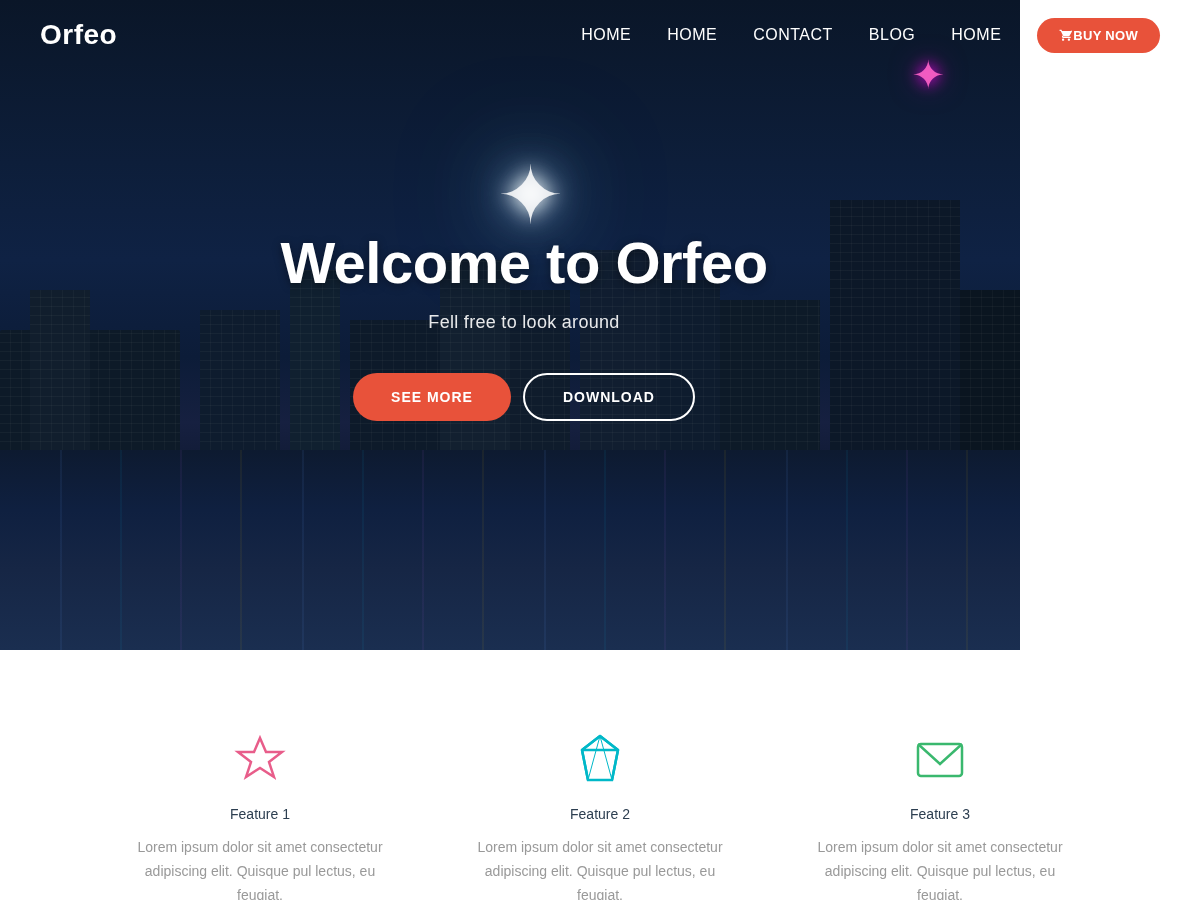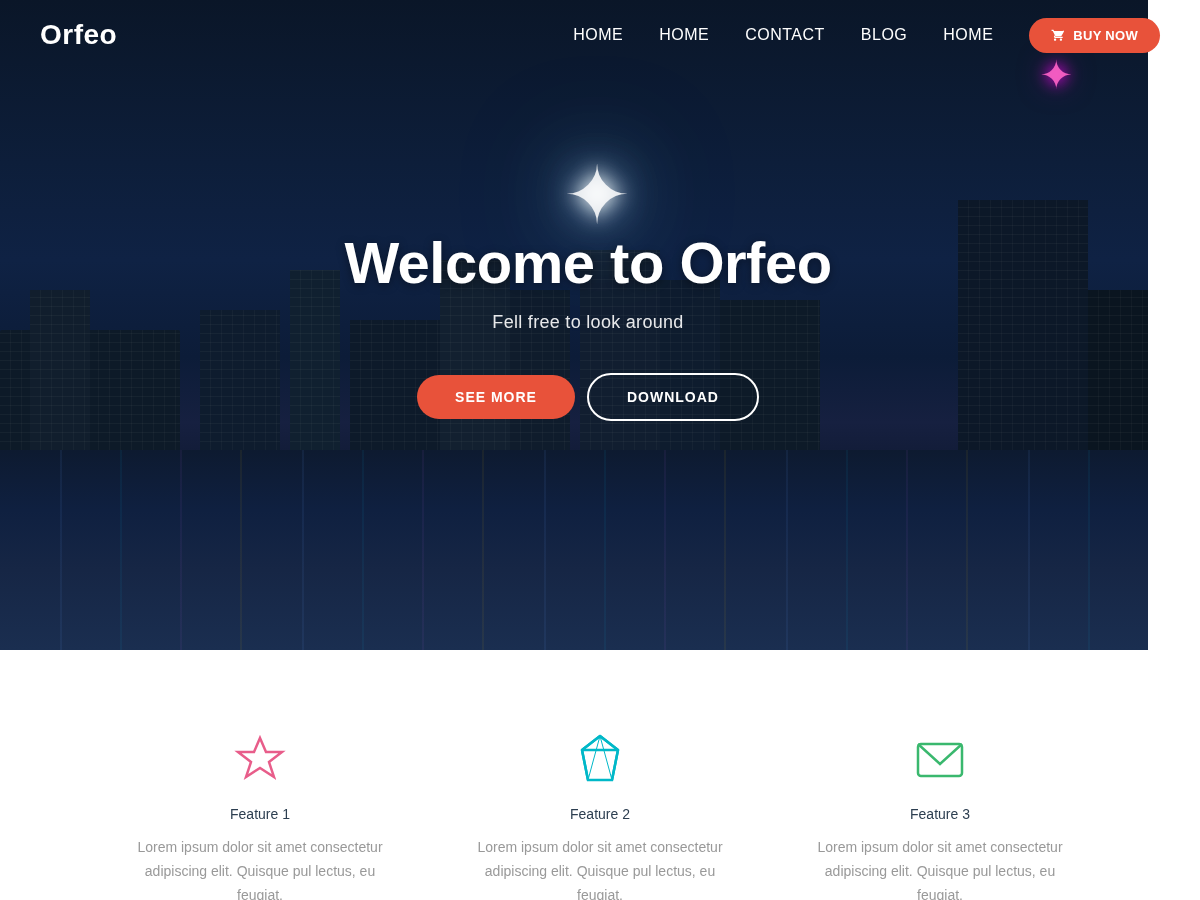--- a/index.html
+++ b/index.html
@@ -40,28 +40,27 @@
       background: #e8523a;
       color: #fff;
       border: none;
       border-radius: 25px;
       padding: 10px 22px;
       font-size: 13px;
       font-weight: 600;
       cursor: pointer;
       display: flex;
       align-items: center;
-      gap: 8px;
       letter-spacing: 0.3px;
     }
 
     
     .hero {
       position: relative;
-      width: 1148px;
+      width: 1020px;
       height: 650px;
       overflow: hidden;
       display: flex;
       align-items: center;
       justify-content: center;
       flex-direction: column;
       padding-left: 28px;
     }
     .hero-bg {
       position: absolute;
@@ -210,21 +209,20 @@
       font-size: 18px;
       font-weight: 300;
       margin-bottom: 40px;
       opacity: 0.9;
       letter-spacing: 0.3px;
     }
     .hero-buttons {
       display: flex;
       gap: 12px;
       justify-content: center;
-      align-items: center;
     }
     .btn-see-more {
       background: #e8523a;
       color: #fff;
       border: none;
       border-radius: 30px;
       padding: 14px 38px;
       font-size: 14px;
       font-weight: 700;
       letter-spacing: 1px;

